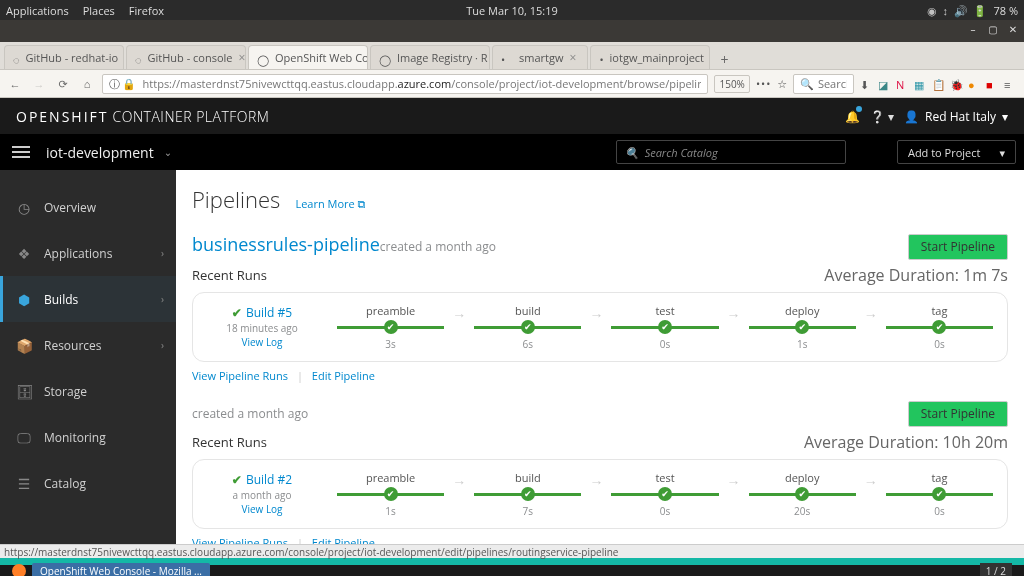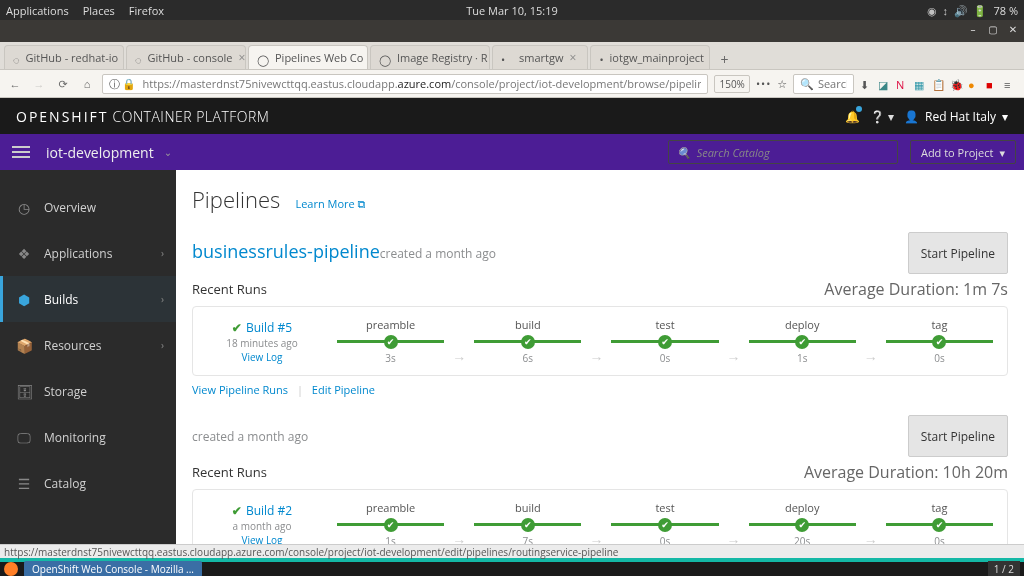--- a/index.html
+++ b/index.html
@@ -42,70 +42,70 @@
 .masthead { height: 36px; background: #1a1a1a; color: #fff; display:flex; align-items:center; padding:0 16px; gap:10px;}
 .masthead .brand { font-weight:300; font-size:14px; letter-spacing:.5px;}
 .masthead .brand strong { font-weight:400; letter-spacing:2px;}
 .masthead .sp { flex:1; }
 .masthead .bell { position:relative; }
 .masthead .bell .dot { position:absolute; top:-2px; right:-2px; width:6px; height:6px; background:#39a5dc; border-radius:50%;}
 .masthead .user { display:flex; align-items:center; gap:6px; font-size:12px;}
 .masthead .ic { color:#ddd;}
 
 
-.contextbar { height: 36px; background: #4c1d95; display:flex; align-items:center; padding:0 8px; gap:12px;}
+.contextbar { height: 36px; background: #000000; display:flex; align-items:center; padding:0 8px; gap:12px;}
 .hamburger { width:26px; height:26px; display:flex; flex-direction:column; justify-content:center; gap:3px; padding:4px;}
 .hamburger span { height:2px; background:#ccc;}
 .proj { color:#eee; font-size:14px; display:flex; align-items:center; gap:10px;}
 .proj .caret { font-size:10px; color:#999;}
 .contextbar .sp { flex:1;}
 .searchcat { width:230px; height:24px; border:1px solid #444; border-radius:2px; display:flex; align-items:center; gap:6px; padding:0 8px; color:#888; font-style:italic; font-size:11px;}
-.addproj { height:24px; border:1px solid #444; border-radius:2px; color:#ddd; display:flex; align-items:center; padding:0 10px; gap:6px; font-size:11px;}
+.addproj { height:24px; border:1px solid #444; border-radius:2px; color:#ddd; display:flex; align-items:center; padding:0 10px; gap:19px; font-size:11px;margin-left:39px;}
 
 
 .os-body { display:flex; height: calc(576px - 20px - 22px - 28px - 28px - 36px - 36px - 18px - 14px); background:#fff; position:relative;}
 .sidebar { width:176px; background:#2b2b2b; color:#d1d1d1; padding-top:14px;}
 .sidebar .item { height:46px; display:flex; align-items:center; padding:0 16px; gap:12px; font-size:12px; position:relative;}
 .sidebar .item .chev { position:absolute; right:12px; font-size:10px; color:#888;}
 .sidebar .item.active { background:#39a5dc11; color:#fff;}
 .sidebar .item.active::before { content:""; position:absolute; left:0; top:0; bottom:0; width:3px; background:#39a5dc;}
 .sidebar .sic { width:16px; color:#888; font-size:14px; text-align:center;}
 
 .main { flex:1; overflow:hidden; background:#fff; padding:14px 16px 0 16px;}
 .main h1 { font-size:22px; font-weight:300; color:#333; display:inline-block;}
 .learn { color:#0088ce; font-size:11px; margin-left:12px;}
 .pipeline-block { margin-top:18px;}
 .pipe-head { display:flex; align-items:baseline; gap:0;}
 .pipe-name { color:#0088ce; font-size:18px;}
 .pipe-sub { color:#8b8d8f; font-size:12px;}
-.start-btn { margin-left:auto; height:42px; padding:0 12px; border:1px solid #ccc; border-radius:2px; background:#e5e5e5; font-size:12px; color:#333;}
+.start-btn { margin-left:auto; height:26px; padding:0 12px; border:1px solid #ccc; border-radius:2px; background:#22c55e; font-size:12px; color:#333;}
 .rr-row { display:flex; align-items:center; margin-top:4px;}
 .rr-label { font-size:13px; color:#333;}
 .avg { margin-left:auto; font-size:16px; color:#666;}
-.runbox { border:1px solid #e5e5e5; border-radius:4px; margin-top:6px; padding:10px 14px; display:flex; align-items:center; gap:20px;}
+.runbox { border:1px solid #e5e5e5; border-radius:12px; margin-top:6px; padding:10px 14px; display:flex; align-items:center; gap:20px;}
 .buildinfo { width:110px; text-align:center; font-size:11px;}
 .buildinfo .bn { color:#0088ce; font-size:12px;}
 .buildinfo .bn::before { content:"✔"; color:#3f9c35; margin-right:4px; font-weight:bold;}
 .buildinfo .ago { color:#8b8d8f; font-size:10px;}
 .buildinfo .vl { color:#0088ce; font-size:10px;}
-.stages { flex:1; display:flex; align-items:flex-end; gap:8px;}
+.stages { flex:1; display:flex; align-items:flex-start; gap:8px;}
 .stage { flex:1; text-align:center;}
 .stage .sn { font-size:11px; color:#555;}
 .stage .bar { height:3px; background:#3f9c35; position:relative; margin:8px 0;}
 .stage .bar::after { content:"✔"; position:absolute; left:50%; top:50%; transform:translate(-50%,-50%); width:14px; height:14px; background:#3f9c35; border-radius:50%; color:#fff; font-size:9px; line-height:14px;}
 .stage .dur { font-size:10px; color:#8b8d8f;}
 .arrow { color:#ccc; font-size:14px;}
 .pipe-links { margin-top:6px; font-size:11px; color:#0088ce;}
 .pipe-links .sep { color:#ccc; margin:0 6px;}
 
 
 .statuslink { height:14px; background:#ececec; border-top:1px solid #ccc; font-size:10px; color:#555; padding:0 4px; line-height:14px;}
 
 
-.taskbar { height:18px; background:#1a1a1a; color:#ddd; display:flex; align-items:center; font-size:10px; padding:0 4px; border-top:4px solid #14b8a6;}
+.taskbar { height:18px; background:#1a1a1a; color:#ddd; display:flex; align-items:center; font-size:10px; padding:0 12px; border-top:7px solid #14b8a6;}
 .taskbar .ff { width:14px; height:14px; background:#ff7f27; border-radius:50%; display:inline-block; margin-right:6px;}
 .taskbar .task { background:#3a6ea5; color:#fff; padding:1px 8px; border-radius:2px;}
 .taskbar .ws { margin-left:auto; background:#333; padding:1px 6px;}
 </style>
 </head>
 <body>
 
 <div class="topbar">
   <div class="left">
     <span>Applications</span>
@@ -135,21 +135,21 @@
       <span class="favicon">◌</span>
       <span>GitHub - redhat-io</span>
     </div>
   <div class="tab">
       <span class="favicon">◌</span>
       <span>GitHub - console</span>
       <span class="close">×</span>
     </div>
   <div class="tab active">
       <span class="favicon">◯</span>
-      <span>Pipelines Web Co</span>
+      <span>OpenShift Web Co</span>
     </div>
   <div class="tab">
       <span class="favicon">◯</span>
       <span>Image Registry · R</span>
     </div>
   <div class="tab">
       <span class="favicon">•</span>
       <span>smartgw</span>
       <span class="close">×</span>
     </div>

